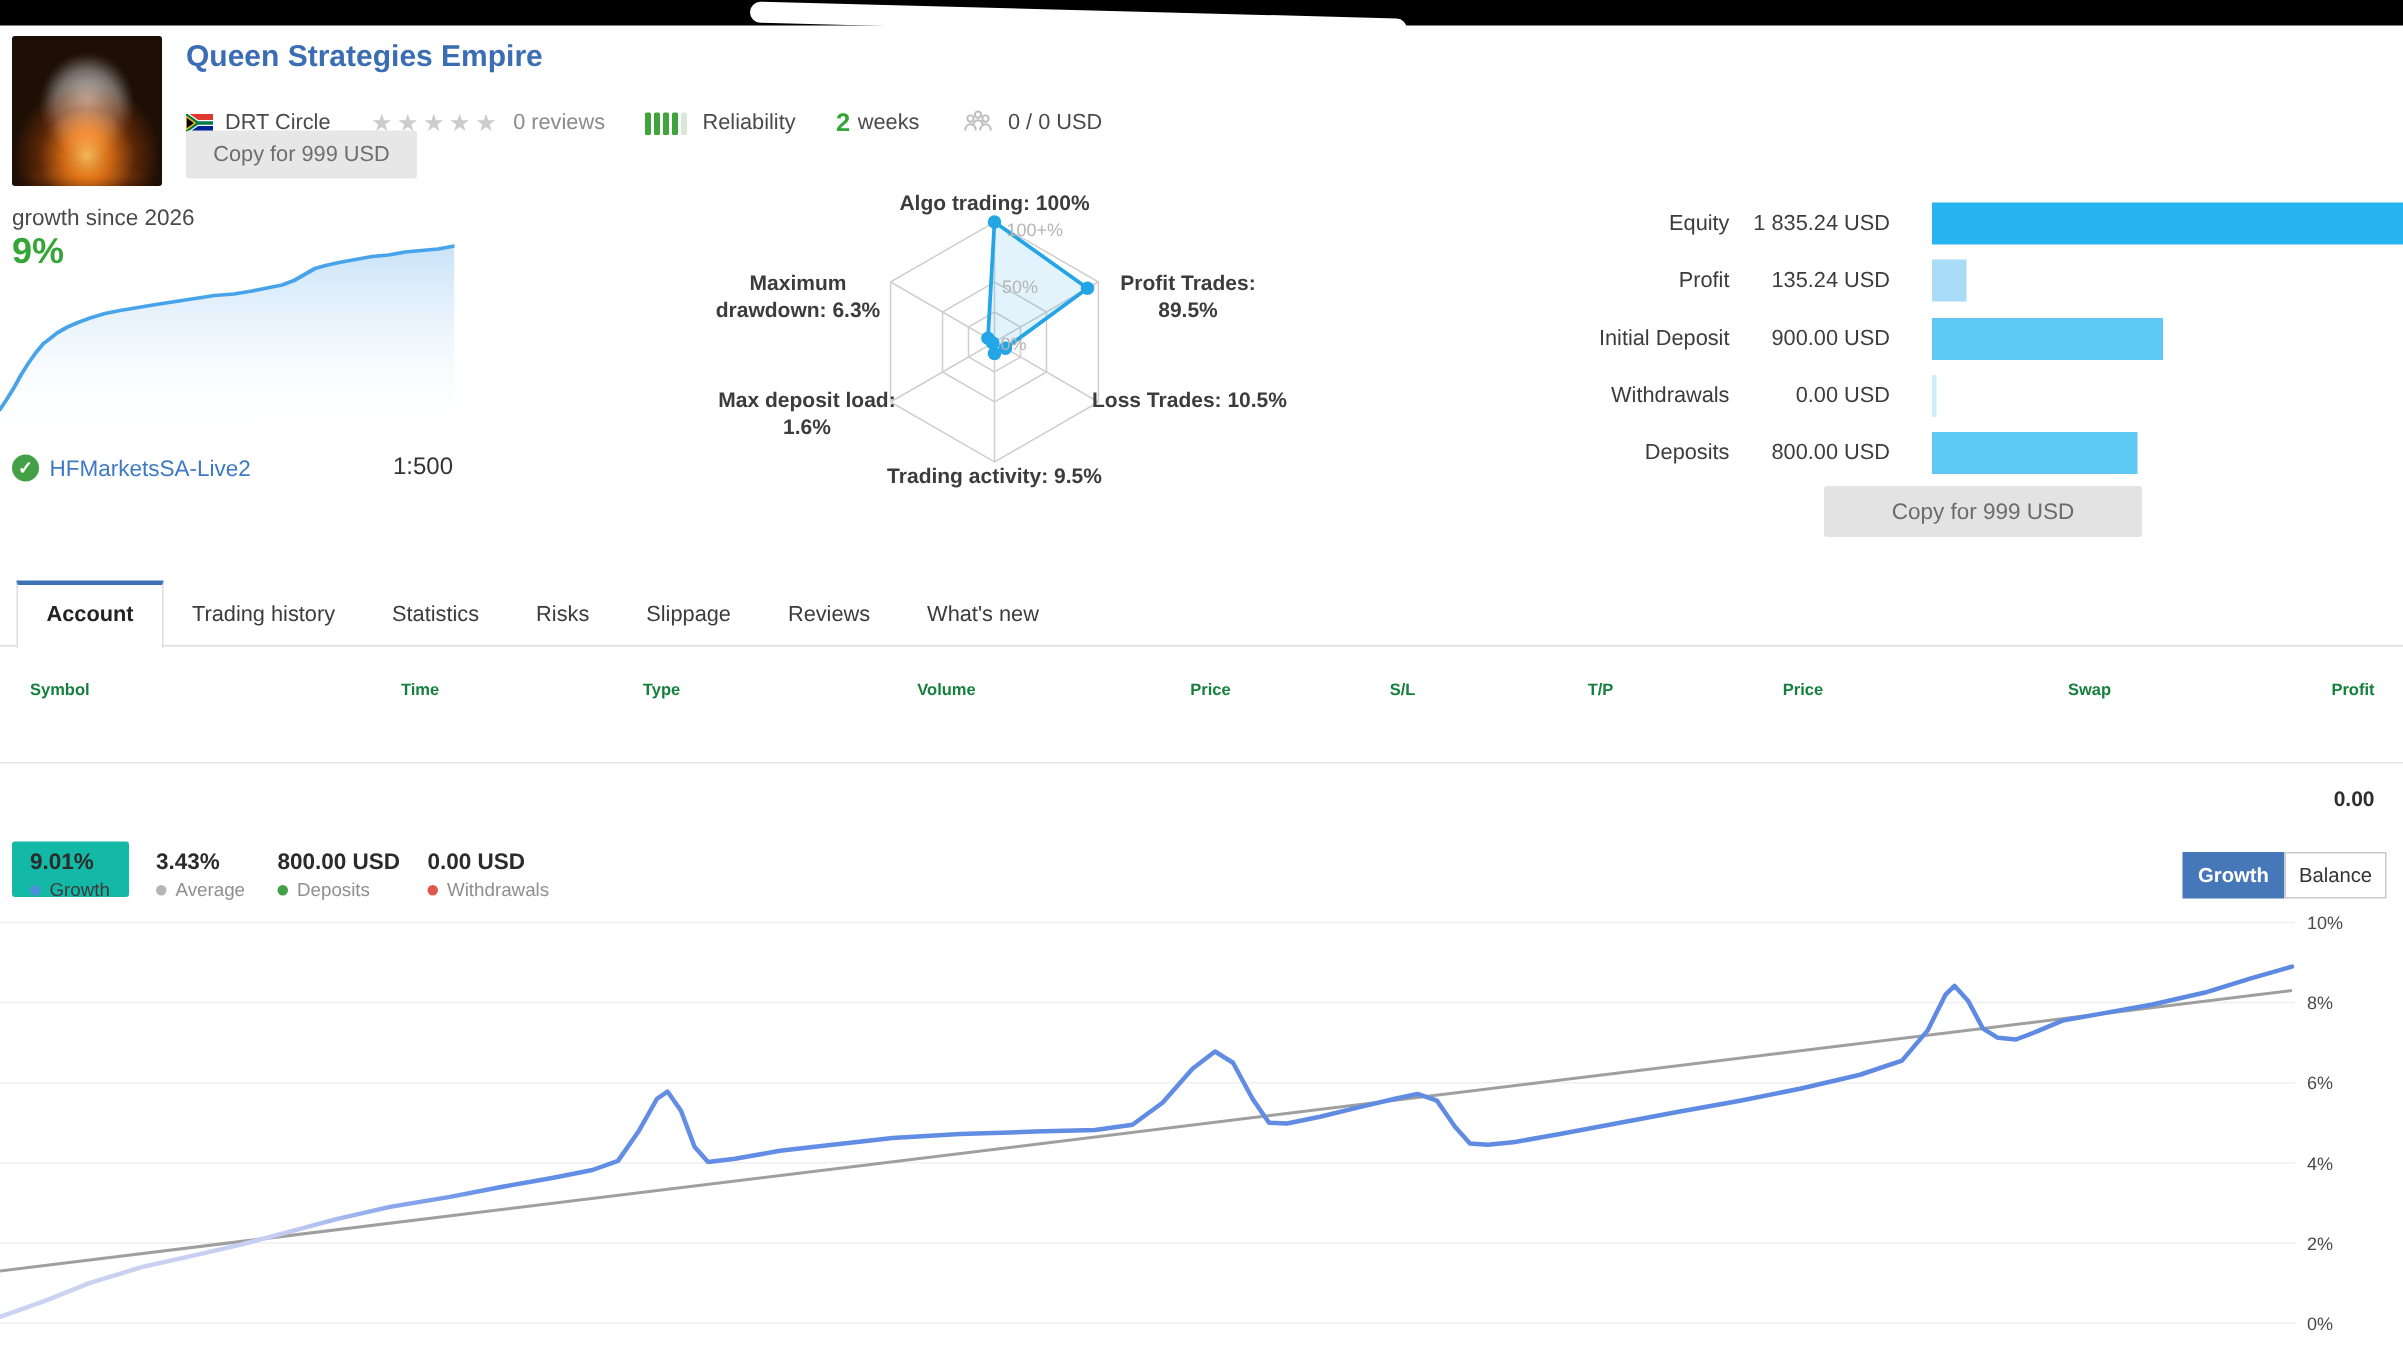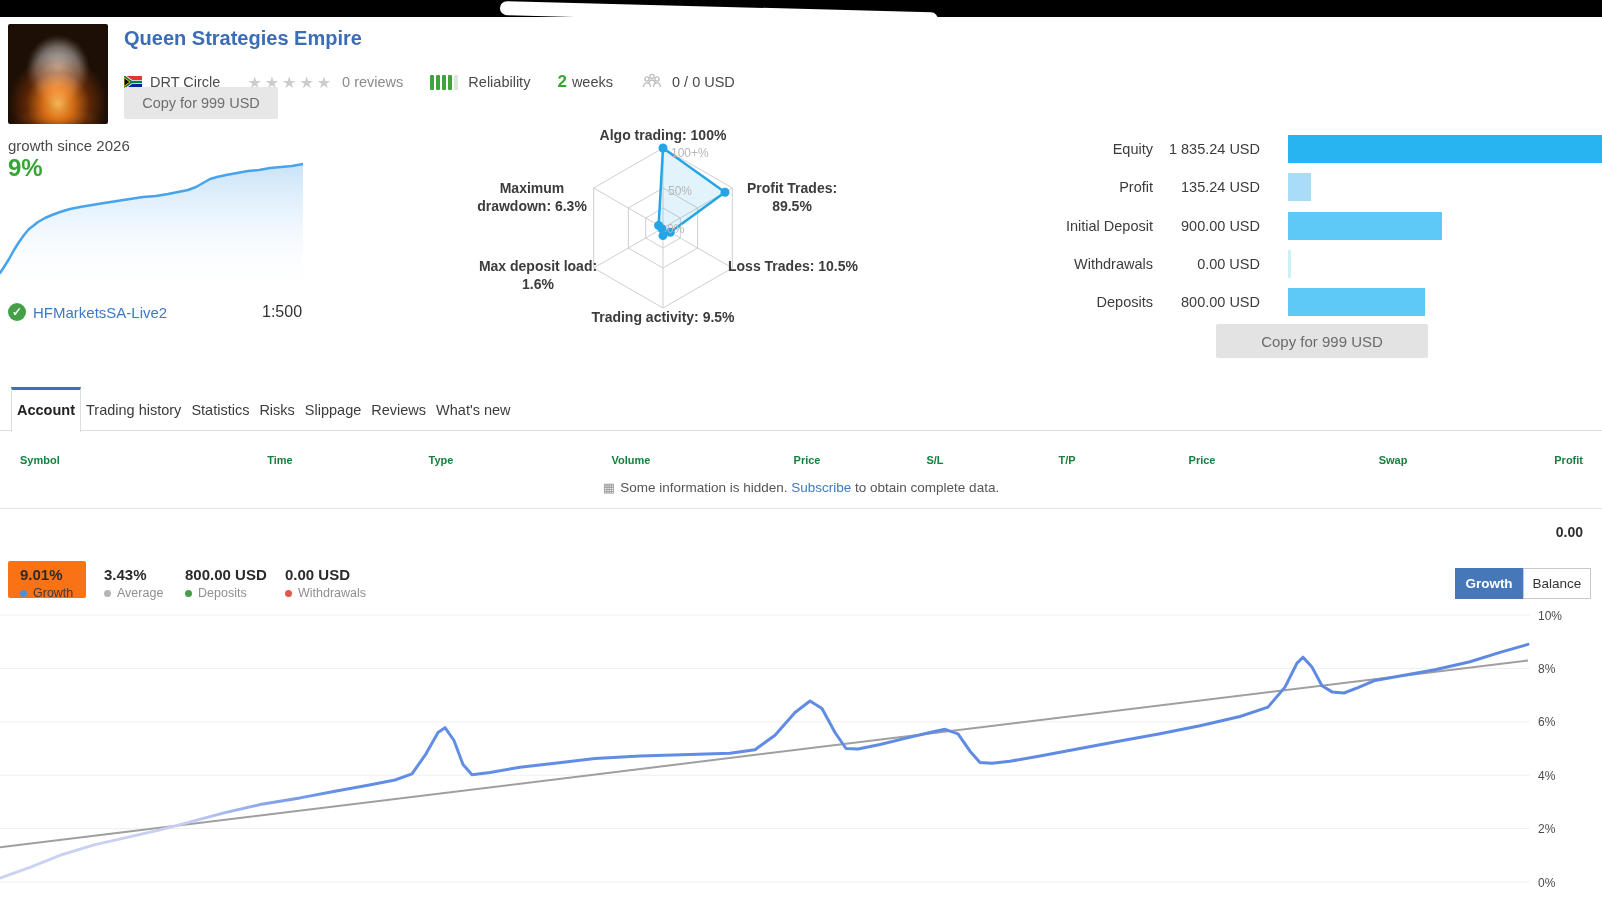--- a/index.html
+++ b/index.html
@@ -38,36 +38,36 @@
   .leverage{left:262px;top:303px;font-size:16px;font-weight:400;color:#333;}
   
   .fin-label{position:absolute;left:950px;width:203px;text-align:right;font-size:14.5px;color:#3c3c3c;line-height:28px;}
   .fin-value{position:absolute;left:1080px;width:180px;text-align:right;font-size:14.5px;color:#3c3c3c;line-height:28px;}
   .fin-bar{position:absolute;left:1288px;height:28px;}
   .copy-btn2{left:1216px;top:324px;width:212px;height:34px;background:#e3e3e3;color:#6b6b6b;
     font-size:15px;display:flex;align-items:center;justify-content:center;border-radius:2px;cursor:pointer;}
   
   .tabs{left:11px;top:386px;display:flex;align-items:flex-end;height:45px;}
   .tabs-border{left:0;top:430px;width:1602px;height:1px;background:#dddddd;}
-  .tab{padding:0 5px;height:44px;line-height:46px;font-size:14.5px;color:#3c3c3c;cursor:pointer;white-space:nowrap;}
+  .tab{padding:0 19px;height:44px;line-height:46px;font-size:14.5px;color:#3c3c3c;cursor:pointer;white-space:nowrap;}
   .tab.active{border-top:3px solid #3e72b8;border-left:1px solid #ddd;border-right:1px solid #ddd;
     background:#fff;height:42px;line-height:40px;font-weight:700;color:#222;position:relative;z-index:2;margin-bottom:-1px;}
   
   .col-h{position:absolute;top:454px;font-size:11px;font-weight:700;color:#15803d;white-space:nowrap;}
   .notice{left:0;top:480px;width:1602px;text-align:center;font-size:13.5px;color:#555;}
   .notice .ic{color:#949494;font-size:13px;margin-right:5px;}
   .notice a{color:#3e7ac2;text-decoration:none;cursor:pointer;}
   .tdivider{left:0;top:508px;width:1602px;height:1px;background:#e6e6e6;}
   .total{right:19px;top:524px;font-size:14px;font-weight:700;color:#2e2e2e;}
   
   .chip{position:absolute;top:561px;height:37px;cursor:pointer;}
   .chip .v{font-size:15px;font-weight:700;color:#2b2b2b;margin-top:5px;}
   .chip .l{display:flex;align-items:center;margin-top:3px;font-size:12.5px;color:#8f8f8f;}
   .chip .dot{width:7px;height:7px;border-radius:50%;margin-right:6px;}
-  .chip.active{background:#f97316;border-radius:2px;}
+  .chip.active{background:#14b8a6;border-radius:2px;}
   .chip.active .inner{padding-left:12px;}
   .chip.active .l{color:#3c3c3c;}
   
   .tgl{position:absolute;top:568px;width:68px;height:31px;font-size:13.5px;display:flex;align-items:center;justify-content:center;cursor:pointer;}
   .tgl-growth{left:1455px;background:#4677b8;color:#fff;font-weight:700;}
   .tgl-balance{left:1523px;background:#fff;color:#333;border:1px solid #c9c9c9;box-sizing:border-box;}
   svg text{font-family:"Liberation Sans",sans-serif;}
 </style>
 </head>
 <body>
@@ -207,25 +207,20 @@
       <div class="col-h" style="left: 280px; transform: translateX(-50%);">Time</div>
       <div class="col-h" style="left: 441px; transform: translateX(-50%);">Type</div>
       <div class="col-h" style="left: 631px; transform: translateX(-50%);">Volume</div>
       <div class="col-h" style="left: 807px; transform: translateX(-50%);">Price</div>
       <div class="col-h" style="left: 935px; transform: translateX(-50%);">S/L</div>
       <div class="col-h" style="left: 1067px; transform: translateX(-50%);">T/P</div>
       <div class="col-h" style="left: 1202px; transform: translateX(-50%);">Price</div>
       <div class="col-h" style="left: 1393px; transform: translateX(-50%);">Swap</div>
       <div class="col-h" style="right: 19px;">Profit</div>
     </div>
-  <div class="a notice">
-    <span class="ic">▦</span><span>Some information is hidden.</span>
-    <a>Subscribe</a>
-    <span>to obtain complete data.</span>
-  </div>
   <div class="a tdivider"></div>
   <div class="a total">0.00</div>
 
   <div id="stats">
       <div class="a chip active" style="left: 8px; width: 78px;">
         <div class="inner">
           <div class="v">9.01%</div>
           <div class="l">
             <div class="dot" style="background: rgb(74, 144, 217);"></div>
             <div style="display: inline;">Growth</div>

